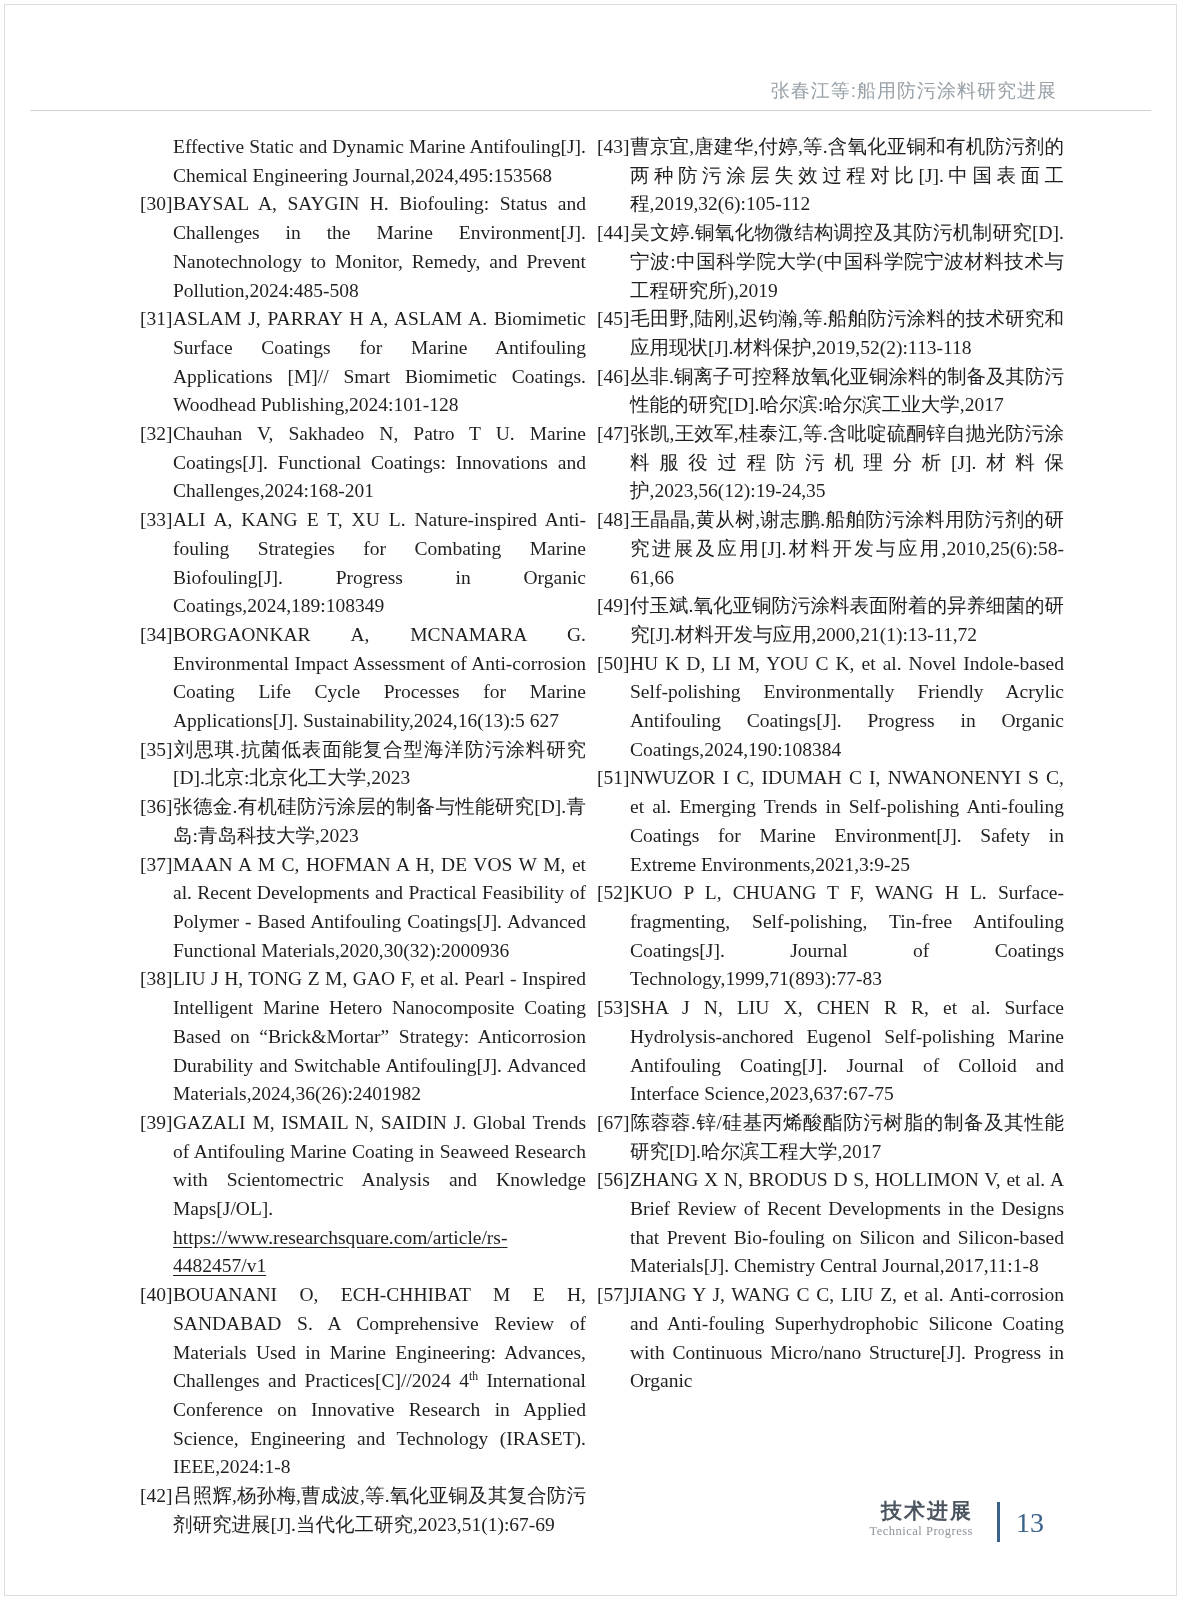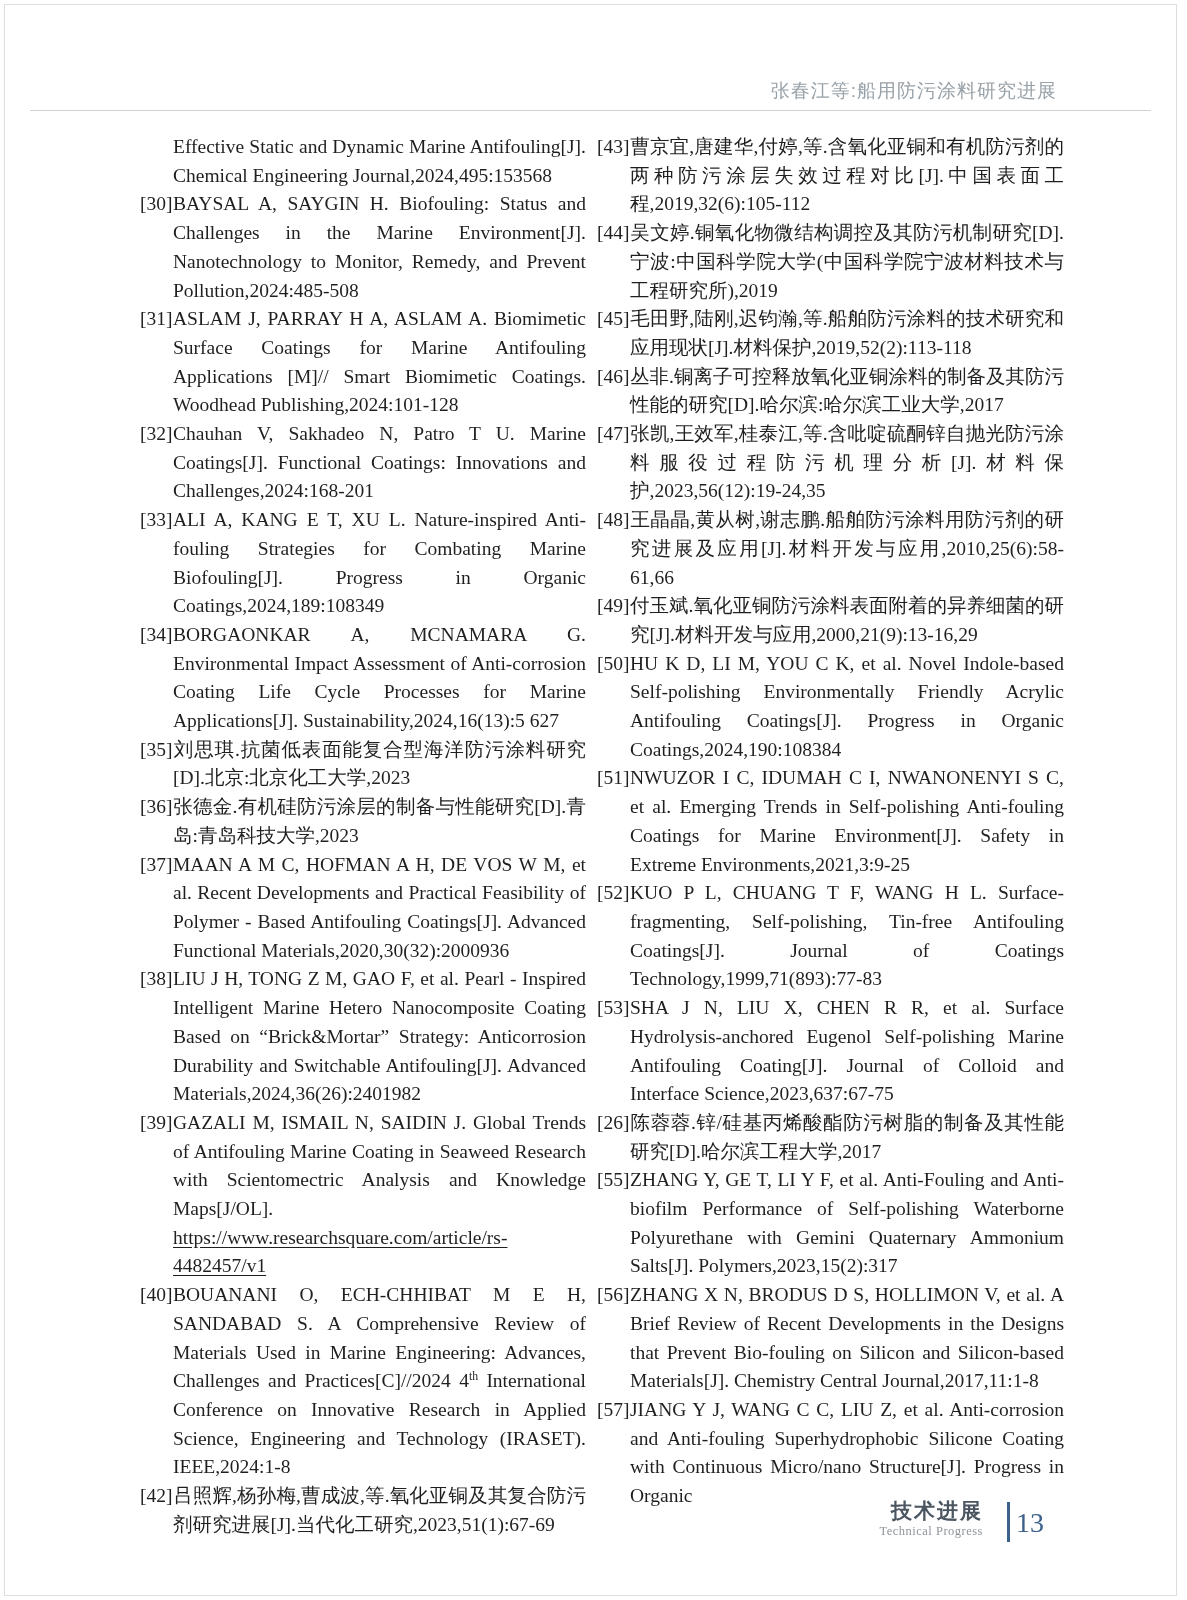--- a/index.html
+++ b/index.html
@@ -45,21 +45,21 @@
     font-weight:bold; font-size:21px; color:#4a5560;
     letter-spacing:2px; line-height:1.15;
   }
   .footer-en {
     font-family:"Liberation Serif","DejaVu Serif",serif;
     font-size:12.5px; color:#8e959c; margin-top:1px; letter-spacing:0.5px;text-align:center;
   }
   .footer-bar { width:3px; height:40px; background:#3c618b; margin-top:3px; }
   .footer-page {
     font-family:"Liberation Serif","DejaVu Serif",serif;
-    font-size:28px; color:#3c618b; margin-left:6px; margin-top:8px;
+    font-size:28px; color:#3c618b; margin-left:16px; margin-top:8px;
   }
 </style>
 </head>
 <body>
 
 <div class="page">
   <div class="page-frame"></div>
 
   <div class="running-title">张春江等:船用防污涂料研究进展</div>
   <div class="header-rule"></div>
@@ -79,27 +79,26 @@
       <div class="ref"><span class="ref-num">[40]</span><span>BOUANANI O, ECH-CHHIBAT M E H, SANDABAD S. A Comprehensive Review of Materials Used in Marine Engineering: Advances, Challenges and Practices[C]//2024 4</span><sup>th</sup><span> International Conference on Innovative Research in Applied Science, Engineering and Technology (IRASET). IEEE,2024:1-8</span></div>
       <div class="ref"><span class="ref-num">[42]</span><span>吕照辉,杨孙梅,曹成波,等.氧化亚铜及其复合防污剂研究进展[J].当代化工研究,2023,51(1):67-69</span></div>
     </div>
   <div class="col col-right">
       <div class="ref"><span class="ref-num">[43]</span><span>曹京宜,唐建华,付婷,等.含氧化亚铜和有机防污剂的两种防污涂层失效过程对比[J].中国表面工程,2019,32(6):105-112</span></div>
       <div class="ref"><span class="ref-num">[44]</span><span>吴文婷.铜氧化物微结构调控及其防污机制研究[D].宁波:中国科学院大学(中国科学院宁波材料技术与工程研究所),2019</span></div>
       <div class="ref"><span class="ref-num">[45]</span><span>毛田野,陆刚,迟钧瀚,等.船舶防污涂料的技术研究和应用现状[J].材料保护,2019,52(2):113-118</span></div>
       <div class="ref"><span class="ref-num">[46]</span><span>丛非.铜离子可控释放氧化亚铜涂料的制备及其防污性能的研究[D].哈尔滨:哈尔滨工业大学,2017</span></div>
       <div class="ref"><span class="ref-num">[47]</span><span>张凯,王效军,桂泰江,等.含吡啶硫酮锌自抛光防污涂料服役过程防污机理分析[J].材料保护,2023,56(12):19-24,35</span></div>
       <div class="ref"><span class="ref-num">[48]</span><span>王晶晶,黄从树,谢志鹏.船舶防污涂料用防污剂的研究进展及应用[J].材料开发与应用,2010,25(6):58-61,66</span></div>
-      <div class="ref"><span class="ref-num">[49]</span><span>付玉斌.氧化亚铜防污涂料表面附着的异养细菌的研究[J].材料开发与应用,2000,21(9):13-16,29</span></div>
+      <div class="ref"><span class="ref-num">[49]</span><span>付玉斌.氧化亚铜防污涂料表面附着的异养细菌的研究[J].材料开发与应用,2000,21(1):13-11,72</span></div>
       <div class="ref"><span class="ref-num">[50]</span><span>HU K D, LI M, YOU C K, et al. Novel Indole-based Self-polishing Environmentally Friendly Acrylic Antifouling Coatings[J]. Progress in Organic Coatings,2024,190:108384</span></div>
       <div class="ref"><span class="ref-num">[51]</span><span>NWUZOR I C, IDUMAH C I, NWANONENYI S C, et al. Emerging Trends in Self-polishing Anti-fouling Coatings for Marine Environment[J]. Safety in Extreme Environments,2021,3:9-25</span></div>
       <div class="ref"><span class="ref-num">[52]</span><span>KUO P L, CHUANG T F, WANG H L. Surface-fragmenting, Self-polishing, Tin-free Antifouling Coatings[J]. Journal of Coatings Technology,1999,71(893):77-83</span></div>
       <div class="ref"><span class="ref-num">[53]</span><span>SHA J N, LIU X, CHEN R R, et al. Surface Hydrolysis-anchored Eugenol Self-polishing Marine Antifouling Coating[J]. Journal of Colloid and Interface Science,2023,637:67-75</span></div>
-      <div class="ref"><span class="ref-num">[26]</span><span>陈蓉蓉.锌/硅基丙烯酸酯防污树脂的制备及其性能研究[D].哈尔滨工程大学,2017</span></div>
-      <div class="ref"><span class="ref-num">[55]</span><span>ZHANG Y, GE T, LI Y F, et al. Anti-Fouling and Anti-biofilm Performance of Self-polishing Waterborne Polyurethane with Gemini Quaternary Ammonium Salts[J]. Polymers,2023,15(2):317</span></div>
+      <div class="ref"><span class="ref-num">[67]</span><span>陈蓉蓉.锌/硅基丙烯酸酯防污树脂的制备及其性能研究[D].哈尔滨工程大学,2017</span></div>
       <div class="ref"><span class="ref-num">[56]</span><span>ZHANG X N, BRODUS D S, HOLLIMON V, et al. A Brief Review of Recent Developments in the Designs that Prevent Bio-fouling on Silicon and Silicon-based Materials[J]. Chemistry Central Journal,2017,11:1-8</span></div>
       <div class="ref"><span class="ref-num">[57]</span><span>JIANG Y J, WANG C C, LIU Z, et al. Anti-corrosion and Anti-fouling Superhydrophobic Silicone Coating with Continuous Micro/nano Structure[J]. Progress in Organic</span></div>
     </div>
 
   <div class="footer">
     <div class="footer-labels">
       <div class="footer-cn">技术进展</div>
       <div class="footer-en">Technical Progress</div>
     </div>
     <div class="footer-bar"></div>

